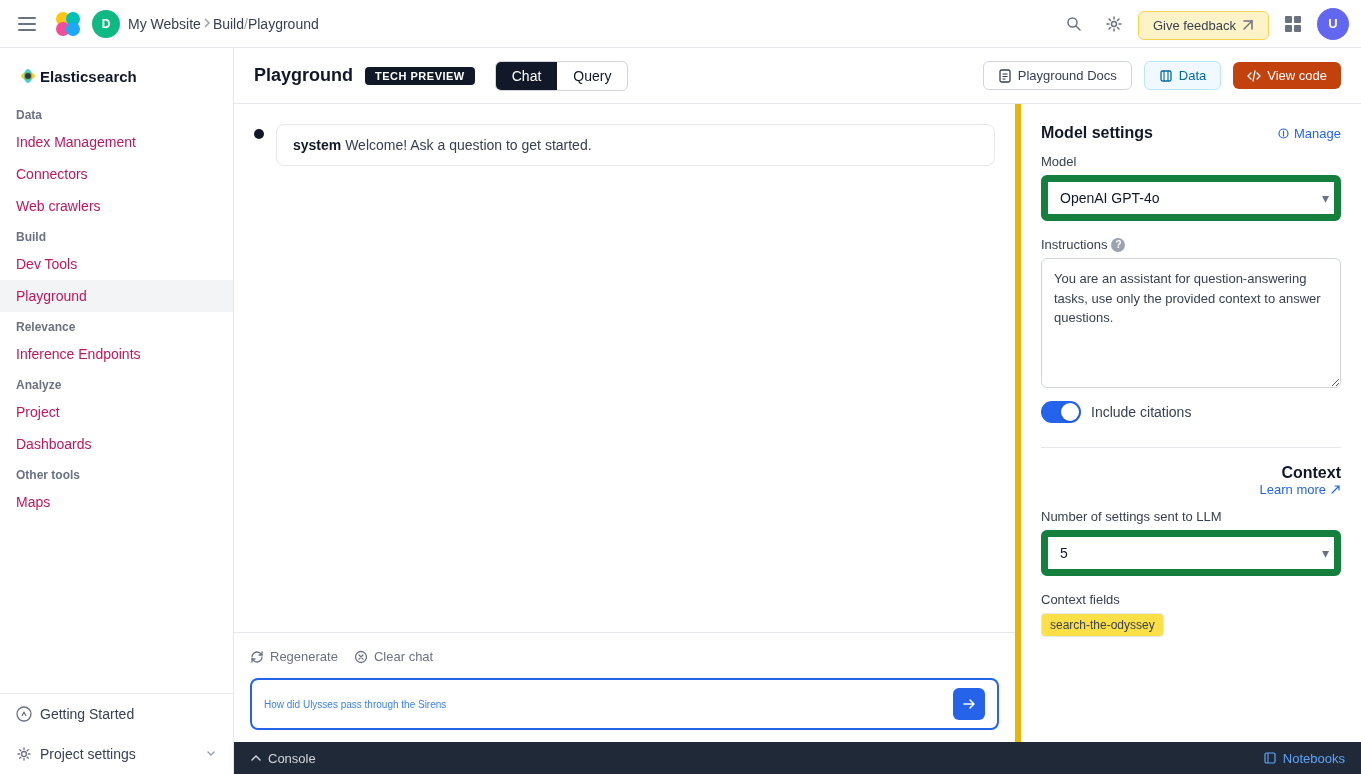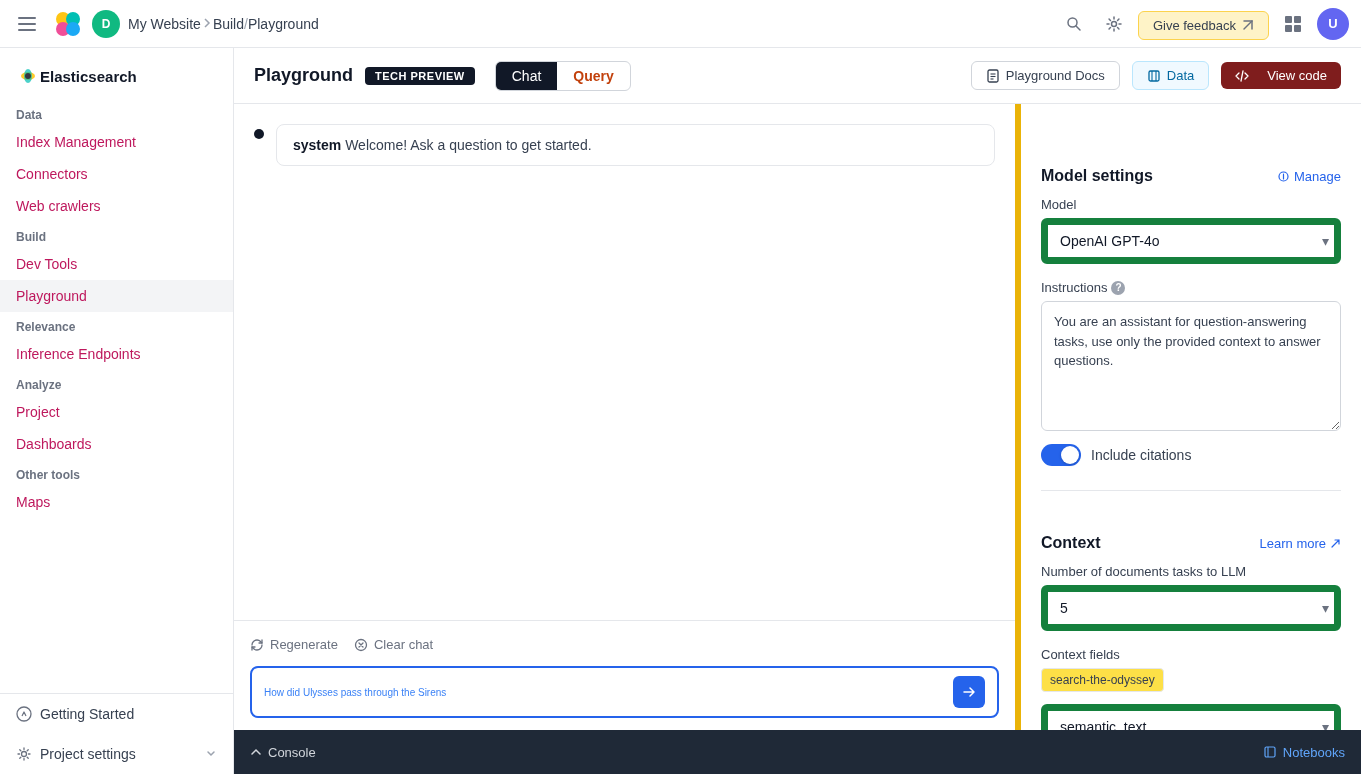--- a/index.html
+++ b/index.html
@@ -40,26 +40,26 @@
     .sidebar-footer-item .chevron { margin-left: auto; color: #9ca3af; }
 
     
     .content { flex: 1; display: flex; flex-direction: column; overflow: hidden; }
 
     
     .playground-header { display: flex; align-items: center; padding: 12px 20px; border-bottom: 1px solid #e5e7eb; gap: 12px; height: 56px; flex-shrink: 0; }
     .playground-title { font-size: 18px; font-weight: 700; color: #111827; }
     .tech-preview-badge { padding: 3px 10px; background: #111827; color: #fff; border-radius: 4px; font-size: 11px; font-weight: 600; letter-spacing: 0.5px; }
     .tab-group { display: flex; margin-left: 8px; border: 1px solid #d1d5db; border-radius: 6px; overflow: hidden; }
-    .tab-btn { padding: 6px 16px; font-size: 14px; cursor: pointer; border: none; background: none; color: #c2410c; font-weight: bold; }
+    .tab-btn { padding: 6px 16px; font-size: 14px; cursor: pointer; border: none; background: none; color: #0f172a; }
     .tab-btn.active { background: #111827; color: #fff; font-weight: 500; }
     .header-spacer { flex: 1; }
     .btn-playground-docs { display: flex; align-items: center; gap: 6px; padding: 6px 14px; background: none; border: 1px solid #d1d5db; border-radius: 6px; font-size: 13px; color: #374151; cursor: pointer; }
     .btn-data { display: flex; align-items: center; gap: 6px; padding: 6px 14px; background: #f0f9ff; border: 1px solid #bae6fd; border-radius: 6px; font-size: 13px; color: #0369a1; cursor: pointer; }
-    .btn-view-code { display: flex; align-items: center; gap: 18px; padding: 6px 14px; background: #7f1d1d; border: none; border-radius: 6px; font-size: 13px; color: #fff; cursor: pointer; font-weight: 500; }
+    .btn-view-code { display: flex; align-items: center; gap: 6px; padding: 6px 14px; background: #c2410c; border: none; border-radius: 6px; font-size: 13px; color: #fff; cursor: pointer; font-weight: 500; }
 
     
     .playground-body { display: flex; flex: 1; overflow: hidden; }
 
     
     .chat-area { flex: 1; display: flex; flex-direction: column; overflow: hidden; border-right: 6px solid #eab308; }
     .chat-messages { flex: 1; overflow-y: auto; padding: 20px; }
     .chat-message { display: flex; align-items: flex-start; gap: 12px; margin-bottom: 16px; }
     .msg-indicator { width: 10px; height: 10px; background: #111827; border-radius: 50%; margin-top: 5px; flex-shrink: 0; }
     .msg-bubble { flex: 1; background: #fff; border: 1px solid #e5e7eb; border-radius: 8px; padding: 12px 16px; font-size: 14px; color: #374151; }
@@ -68,40 +68,40 @@
     
     .chat-input-area { padding: 12px 16px; border-top: 1px solid #e5e7eb; }
     .chat-actions { display: flex; gap: 16px; margin-bottom: 10px; }
     .chat-action-btn { display: flex; align-items: center; gap: 6px; background: none; border: none; color: #6b7280; font-size: 13px; cursor: pointer; padding: 4px 0; }
     .chat-input-row { display: flex; align-items: center; gap: 8px; border: 2px solid #2563eb; border-radius: 8px; padding: 8px 12px; }
     .chat-input { flex: 1; border: none; outline: none; font-size: 10px; color: #3b82f6; background: transparent; }
     .chat-send-btn { width: 32px; height: 32px; background: #2563eb; border: none; border-radius: 6px; cursor: pointer; display: flex; align-items: center; justify-content: center; flex-shrink: 0; }
 
     
     .right-panel { width: 340px; overflow-y: auto; padding: 20px; flex-shrink: 0; }
-    .panel-section { margin-bottom: 24px; margin-top: 43px; }
+    .panel-section { margin-bottom: 24px; }
     .panel-section-header { display: flex; align-items: center; justify-content: space-between; margin-bottom: 12px; }
     .panel-section-title { font-size: 16px; font-weight: 600; color: #111827; }
     .manage-link { display: flex; align-items: center; gap: 4px; color: #2563eb; font-size: 13px; cursor: pointer; text-decoration: none; }
     .field-label { font-size: 13px; font-weight: 500; color: #374151; margin-bottom: 6px; display: flex; align-items: center; gap: 4px; }
     .select-wrapper { position: relative; }
     .select-wrapper::after { content: '▾'; position: absolute; right: 12px; top: 50%; transform: translateY(-50%); color: #6b7280; pointer-events: none; }
     .select-wrapper select { width: 100%; padding: 8px 12px; border: 7px solid #15803d; border-radius: 6px; font-size: 14px; color: #111827; background: #fff; cursor: pointer; appearance: none; }
     .instructions-textarea { width: 100%; min-height: 130px; padding: 10px 12px; border: 1px solid #d1d5db; border-radius: 6px; font-size: 13px; color: #374151; resize: vertical; font-family: inherit; outline: none; line-height: 1.5; }
     .toggle-row { display: flex; align-items: center; gap: 10px; margin-top: 10px; }
     .toggle { width: 40px; height: 22px; background: #2563eb; border-radius: 11px; position: relative; cursor: pointer; flex-shrink: 0; }
     .toggle-knob { width: 18px; height: 18px; background: #fff; border-radius: 50%; position: absolute; top: 2px; right: 2px; transition: right 0.2s; box-shadow: 0 1px 3px rgba(0,0,0,0.2); }
     .toggle-label { font-size: 14px; color: #374151; }
     .divider { height: 1px; background: #e5e7eb; margin: 16px 0; }
-    .context-section-header { display: flex; align-items: center; justify-content: space-between; margin-bottom: 12px; }
+    .context-section-header { display: flex; align-items: flex-end; justify-content: space-between; margin-bottom: 12px; flex-direction: column; }
     .learn-more-link { display: flex; align-items: center; gap: 4px; color: #2563eb; font-size: 13px; cursor: pointer; text-decoration: none; }
     .context-field-tag { display: inline-flex; align-items: center; padding: 4px 8px; background: #fde047; border: 1px solid #e5e7eb; border-radius: 4px; font-size: 12px; color: #374151; margin-bottom: 6px; }
 
     
-    .bottom-console { height: 44px; background: #1f2937; display: flex; align-items: center; padding: 16px 16px; gap: 8px; flex-shrink: 0; }
+    .bottom-console { height: 32px; background: #1f2937; display: flex; align-items: center; padding: 16px 16px; gap: 8px; flex-shrink: 0; }
     .console-toggle { display: flex; align-items: center; gap: 6px; color: #d1d5db; font-size: 13px; cursor: pointer; }
     .console-label { color: #d1d5db; }
     .notebooks-btn { margin-left: auto; display: flex; align-items: center; gap: 6px; color: #60a5fa; font-size: 13px; cursor: pointer; }
 
     
     .info-icon { width: 14px; height: 14px; border-radius: 50%; background: #9ca3af; color: #fff; font-size: 10px; display: inline-flex; align-items: center; justify-content: center; font-weight: 600; cursor: help; }
 
     
     .es-icon { display: flex; align-items: center; justify-content: center; width: 24px; height: 24px; }
   </style>
@@ -358,39 +358,34 @@
           <div class="context-section-header">
             <span class="panel-section-title">Context</span>
             <a href="#" class="learn-more-link">
               <span>Learn more</span>
               <svg width="11" height="11" viewBox="0 0 11 11" fill="none">
                   <path d="M2 9l7-7M5 2h4v4" stroke="#2563eb" stroke-width="1.2" stroke-linecap="round" stroke-linejoin="round"></path>
                 </svg>
             </a>
           </div>
 
-          <div class="field-label">Number of documents tasks to LLM</div>
+          <div class="field-label">Number of settings sent to LLM</div>
           <div class="select-wrapper">
             <select>
               <option>5</option>
               <option>10</option>
               <option>15</option>
             </select>
           </div>
 
           <br>
 
           <div class="field-label">Context fields</div>
           <div class="context-field-tag">search-the-odyssey</div>
 
-          <div class="select-wrapper" style="margin-top:6px;">
-            <select>
-              <option>semantic_text</option>
-            </select>
-          </div>
         </div>
 
       </div>
     </div>
 
     <div class="bottom-console">
       <div class="console-toggle">
         <svg width="12" height="12" viewBox="0 0 12 12" fill="none">
             <path d="M2 8l4-4 4 4" stroke="#d1d5db" stroke-width="1.5" stroke-linecap="round"></path>
           </svg>

